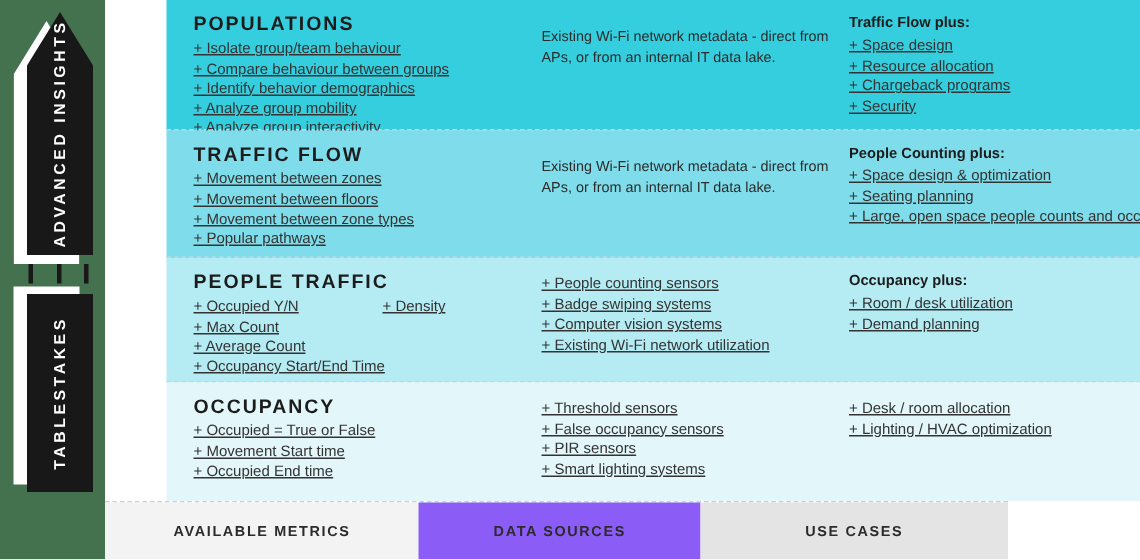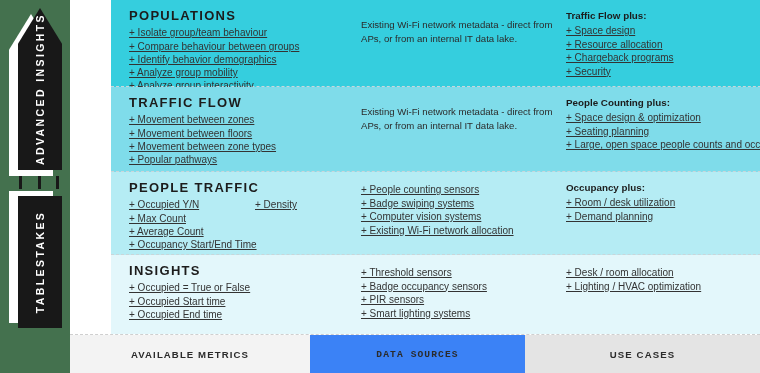--- a/index.html
+++ b/index.html
@@ -159,38 +159,38 @@
     line-height: 14px;
     margin-bottom: 1px;
   }
   .uc-list .bullet { line-height: 13.6px; }
 
   
   .footer {
     position: absolute;
     left: 70px;
     top: 334px;
-    width: 690px;
+    width: 602px;
     height: 39px;
     display: flex;
     border-top: 1px dashed #cfcfcf;
     box-sizing: border-box;
   }
   .footer-cell {
     display: flex;
     align-items: center;
     justify-content: center;
     font-size: 9.6px;
     font-weight: bold;
     letter-spacing: 1.1px;
     color: #2b2b2b;
     box-sizing: border-box;
   }
   .footer-metrics  { width: 240px; background: #f3f3f3; }
-  .footer-sources  { width: 215px; background: #3b82f6; font-family: Liberation Mono, monospace; }
+  .footer-sources  { width: 215px; background: #8b5cf6; }
   .footer-usecases { width: 235px; background: #e4e4e4; text-align: right; }
 </style>
 </head>
 <body>
 
 <div id="infographic">
 
   <div class="left-rail">
     <div class="banner-insights-shadow"></div>
     <div class="banner banner-insights">
@@ -276,47 +276,47 @@
           <div class="metric-col-b">
             <div class="bullet">+ Density</div>
           </div>
         </div>
       </div>
       <div class="col-sources">
         <div class="uc-list">
           <div class="bullet">+ People counting sensors</div>
           <div class="bullet">+ Badge swiping systems</div>
           <div class="bullet">+ Computer vision systems</div>
-          <div class="bullet">+ Existing Wi-Fi network allocation</div>
+          <div class="bullet">+ Existing Wi-Fi network utilization</div>
         </div>
       </div>
       <div class="col-usecases">
         <div class="uc-title">Occupancy plus:</div>
         <div class="uc-list">
           <div class="bullet">+ Room / desk utilization</div>
           <div class="bullet">+ Demand planning</div>
         </div>
       </div>
     </div>
 
     <div class="row row-occupancy">
       <div class="col-metrics">
-        <div class="metric-title">INSIGHTS</div>
+        <div class="metric-title">OCCUPANCY</div>
         <div class="metric-cols">
           <div class="metric-col-a">
             <div class="bullet">+ Occupied = True or False</div>
-            <div class="bullet">+ Occupied Start time</div>
+            <div class="bullet">+ Movement Start time</div>
             <div class="bullet">+ Occupied End time</div>
           </div>
         </div>
       </div>
       <div class="col-sources">
         <div class="uc-list">
           <div class="bullet">+ Threshold sensors</div>
-          <div class="bullet">+ Badge occupancy sensors</div>
+          <div class="bullet">+ False occupancy sensors</div>
           <div class="bullet">+ PIR sensors</div>
           <div class="bullet">+ Smart lighting systems</div>
         </div>
       </div>
       <div class="col-usecases">
         <div class="uc-list" style="padding-top:2px;">
           <div class="bullet">+ Desk / room allocation</div>
           <div class="bullet">+ Lighting / HVAC optimization</div>
         </div>
       </div>

